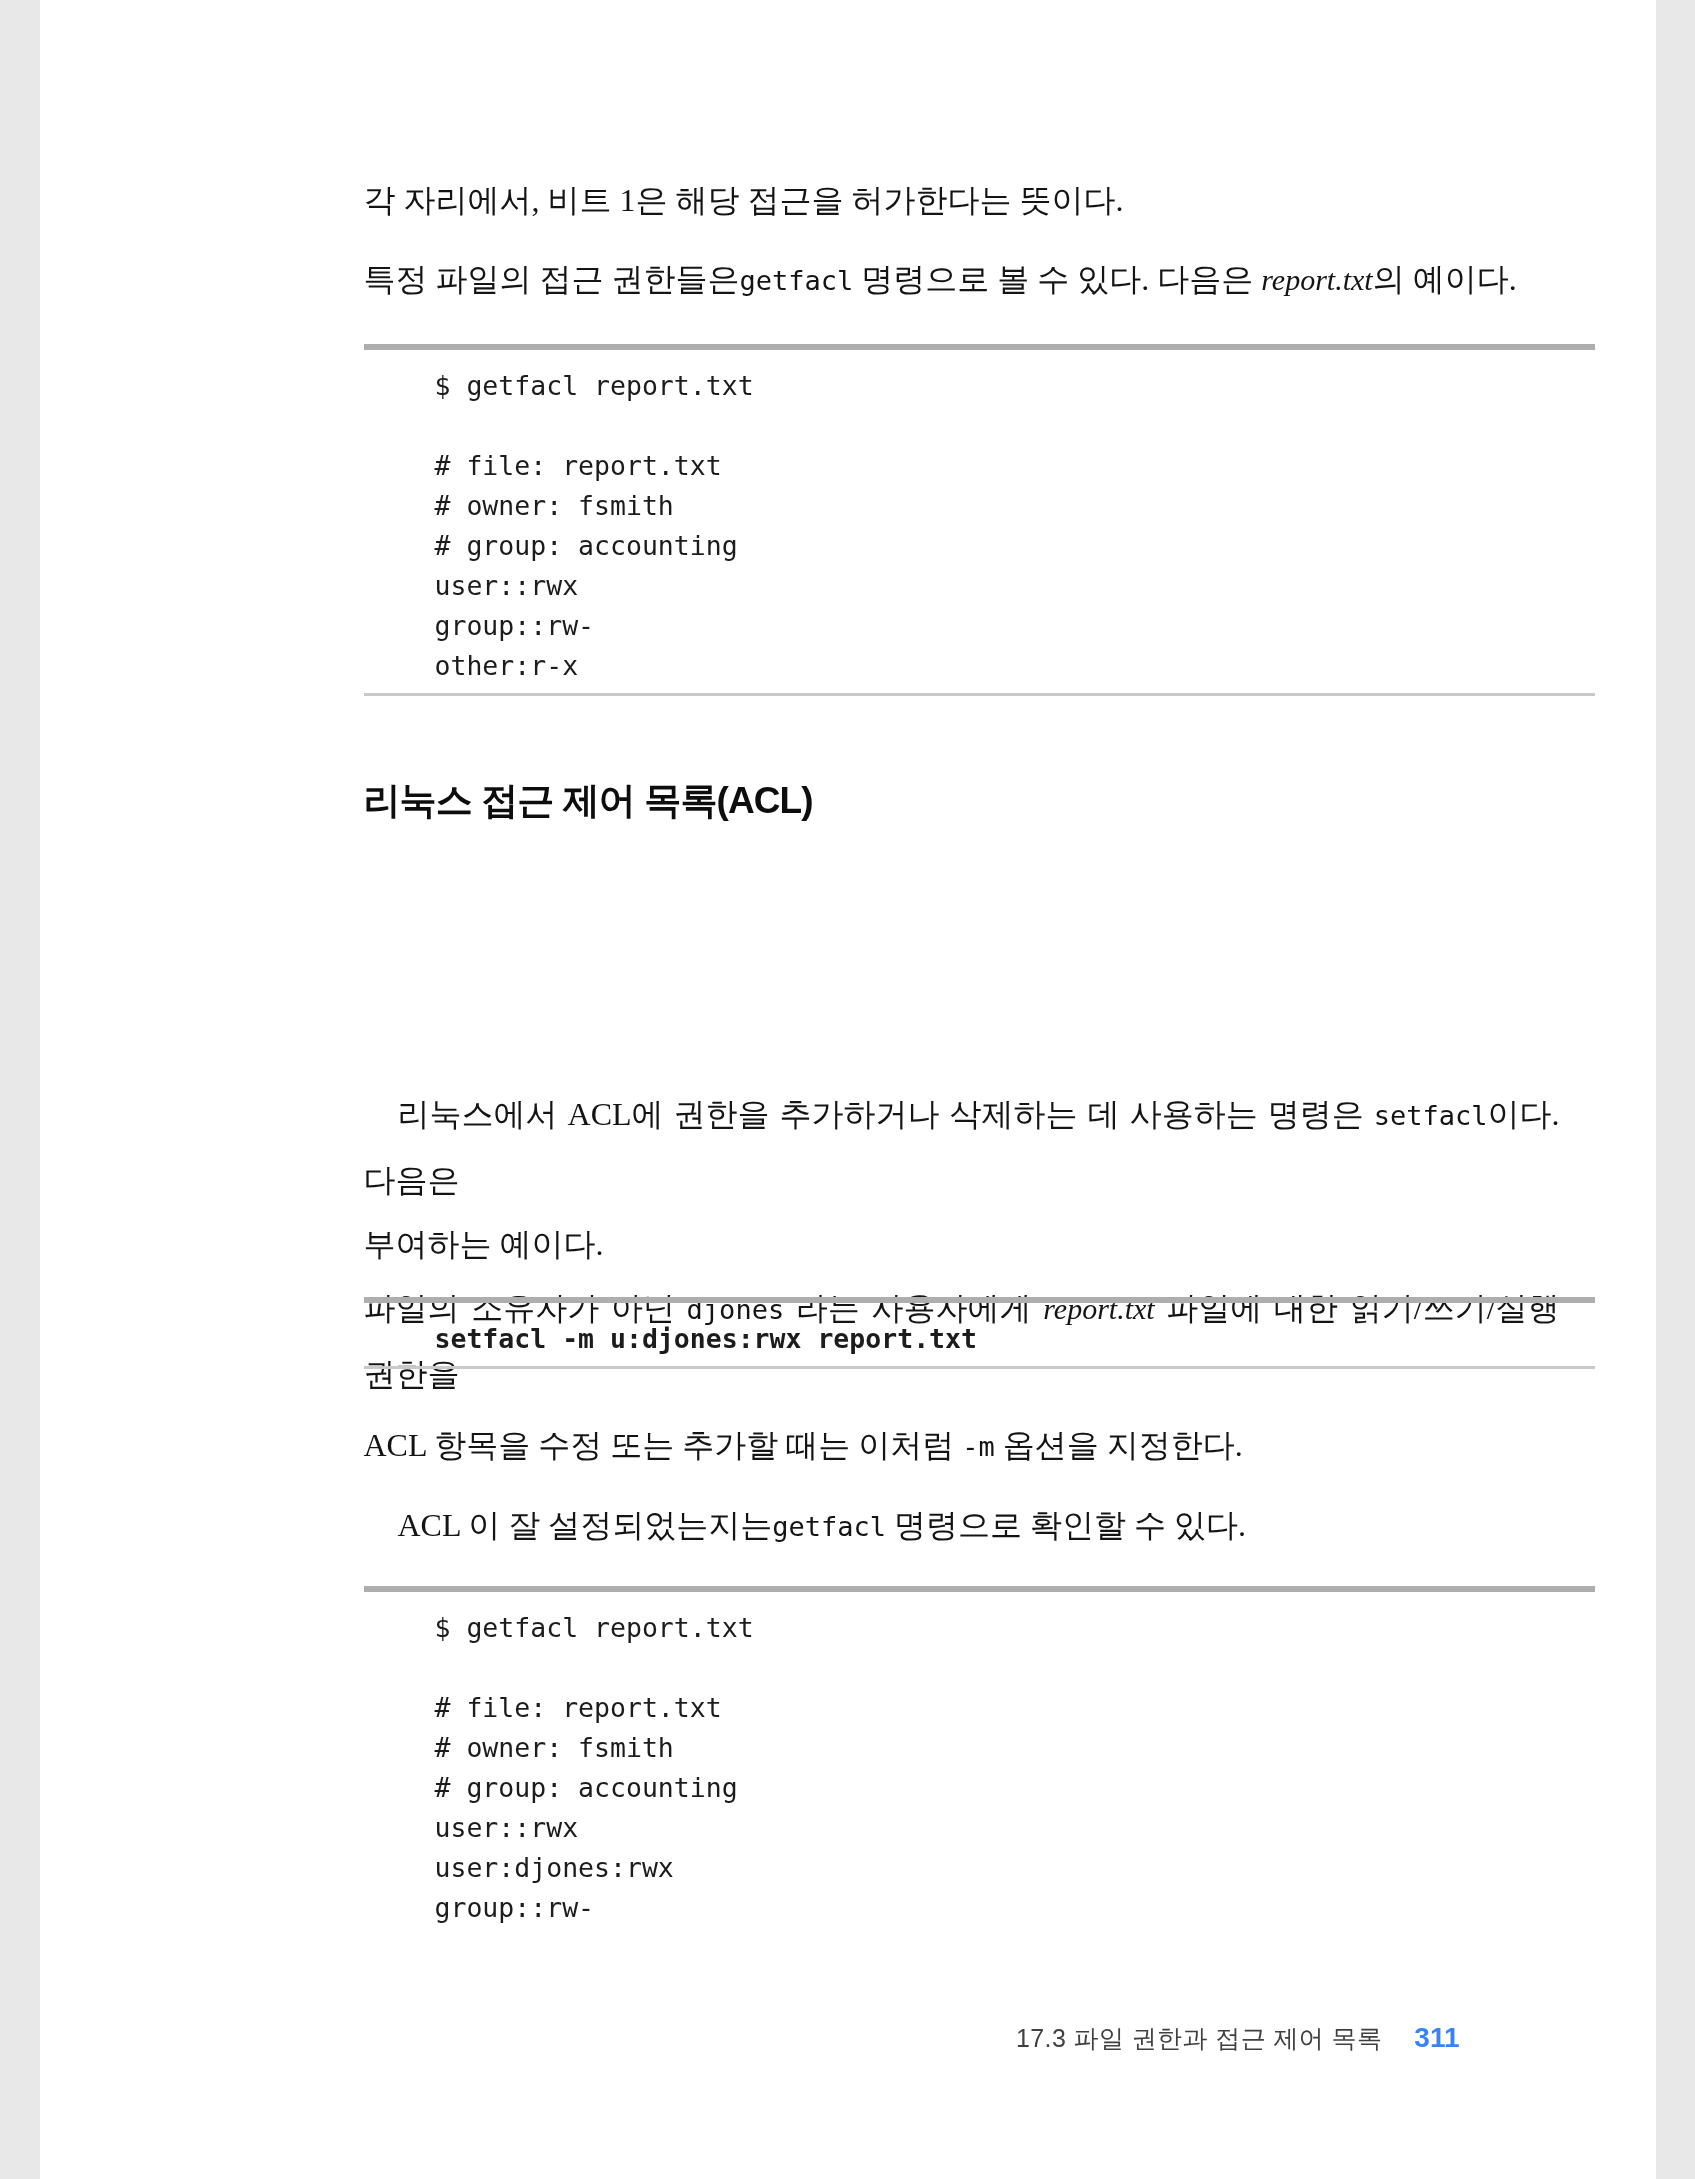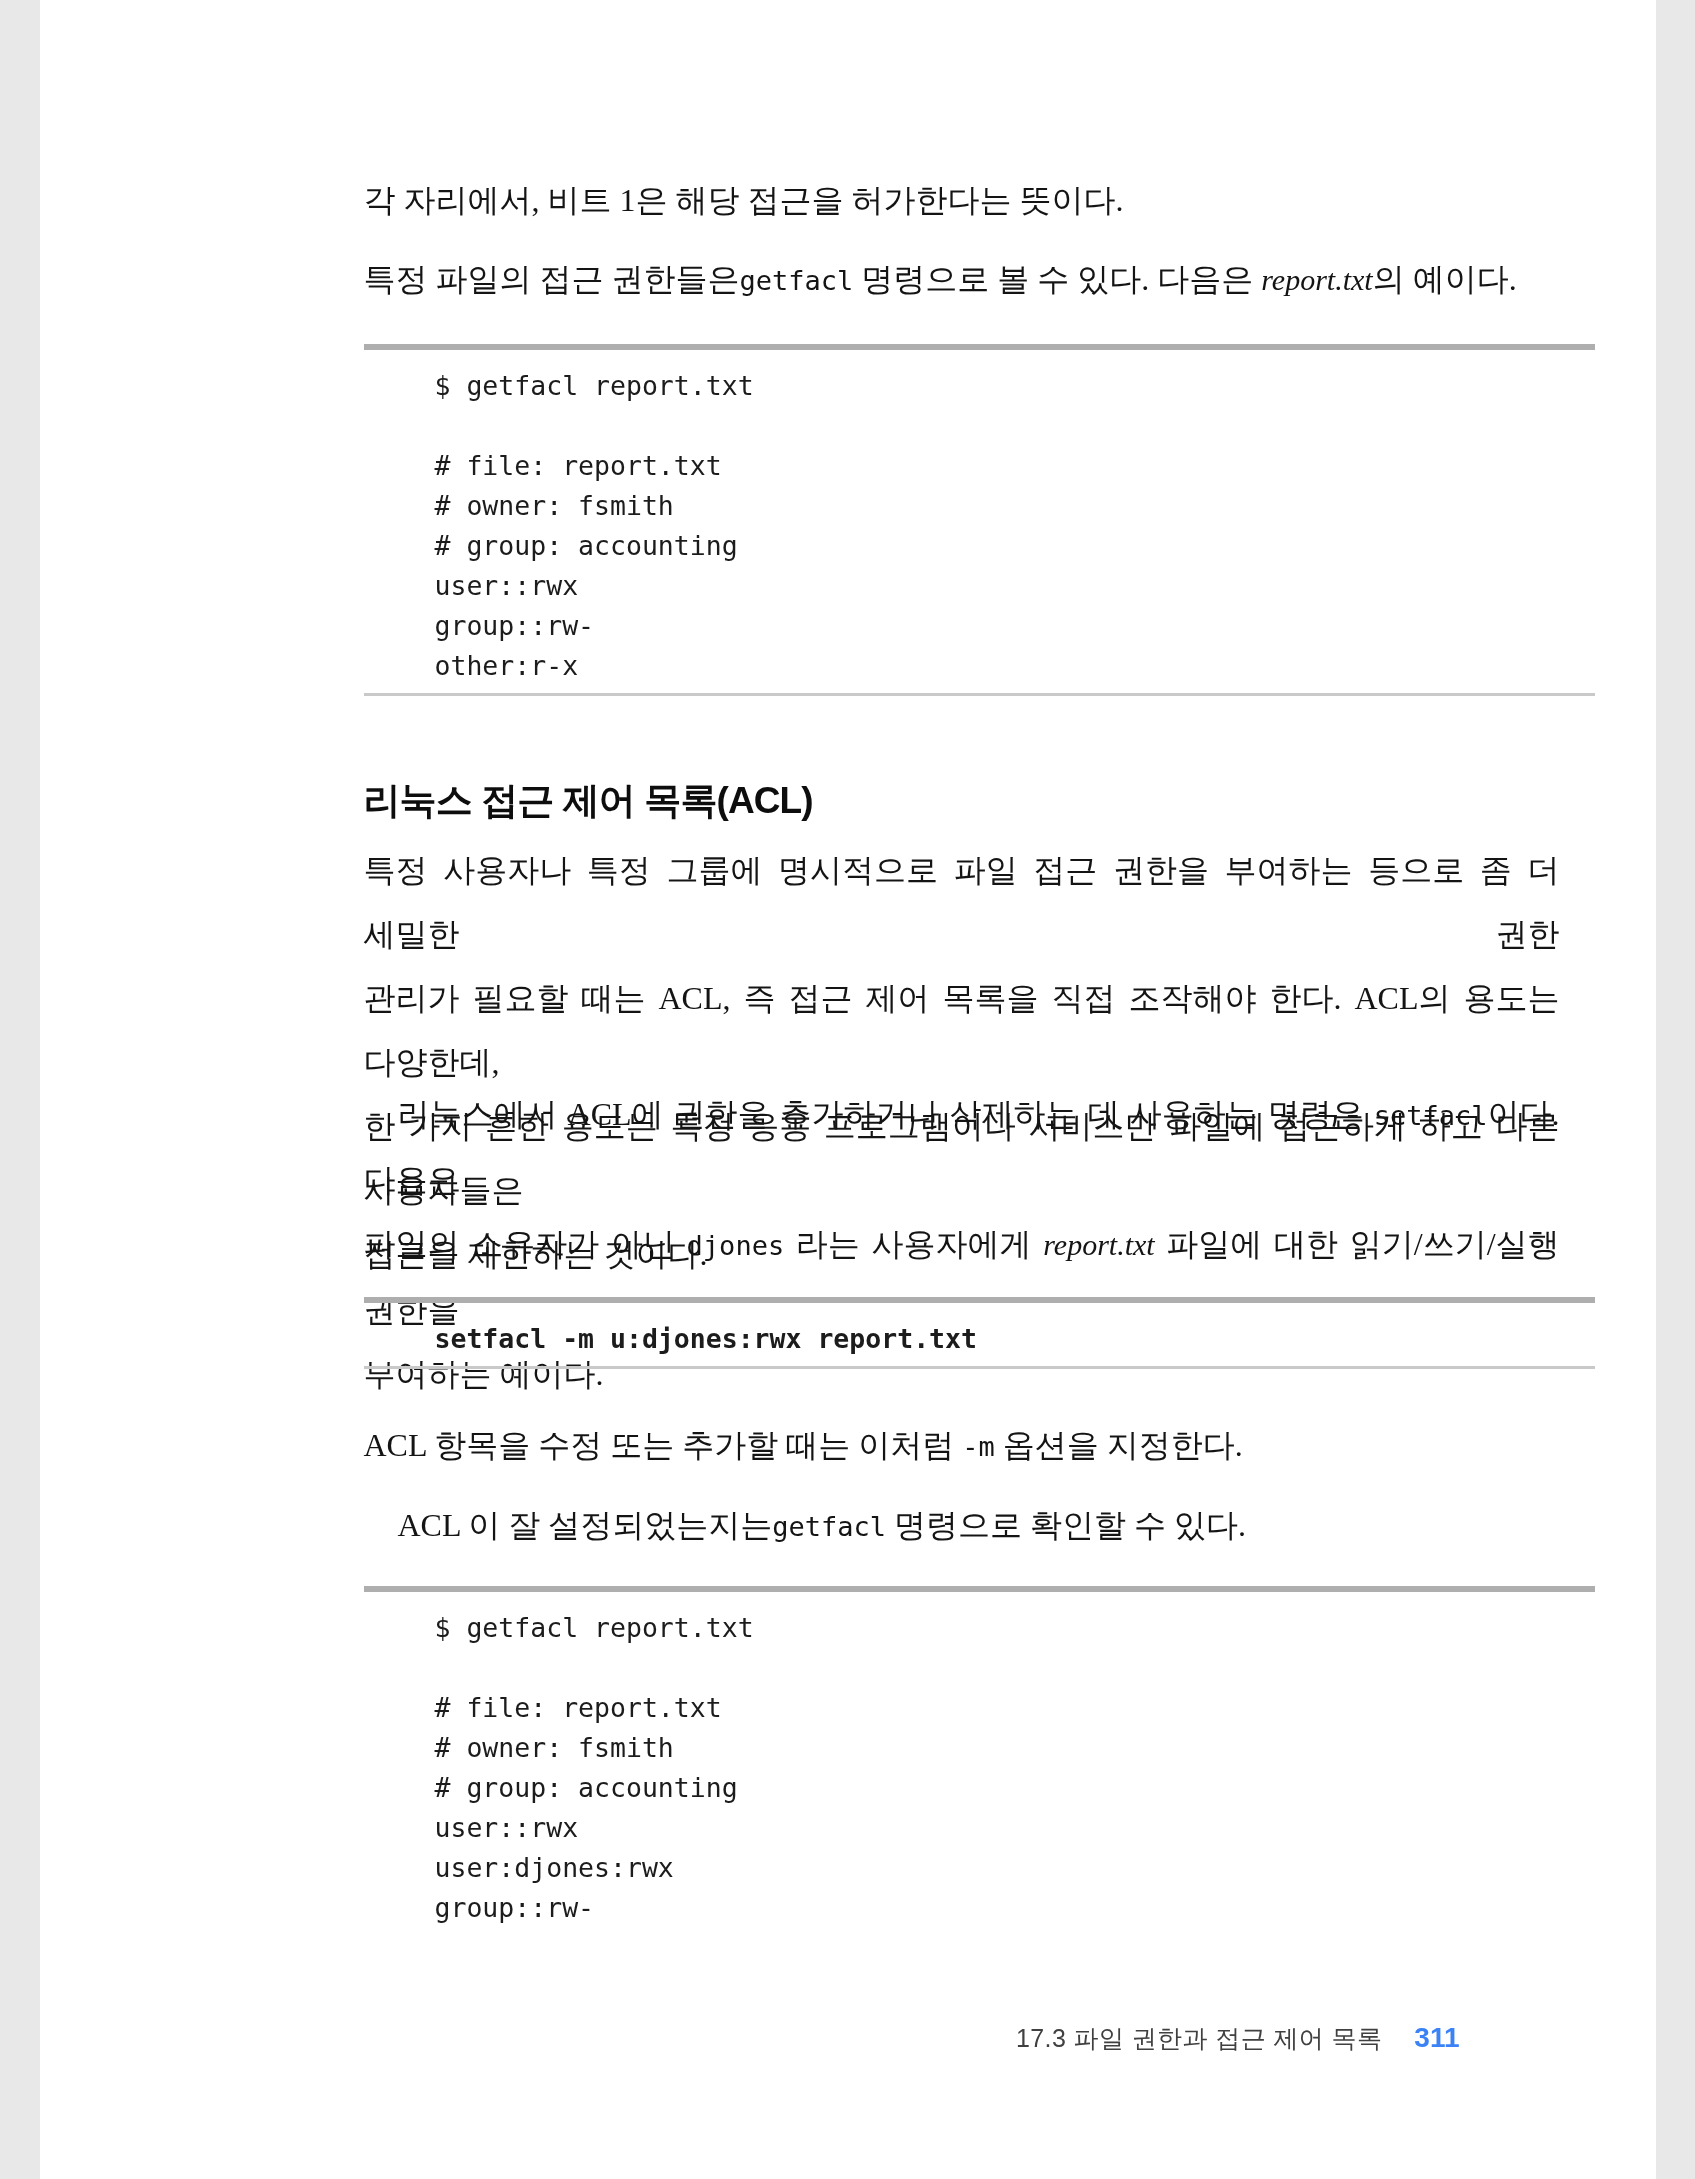--- a/index.html
+++ b/index.html
@@ -99,31 +99,25 @@
     <div class="code-line"># file: report.txt</div>
     <div class="code-line"># owner: fsmith</div>
     <div class="code-line"># group: accounting</div>
     <div class="code-line">user::rwx</div>
     <div class="code-line">group::rw-</div>
     <div class="code-line">other:r-x</div>
   </div>
 
   <div class="abs section-heading" style="top:776px;">리눅스 접근 제어 목록(ACL)</div>
 
-  <div class="abs" style="top:838px;">
-    <div class="body-line justified">특정 사용자나 특정 그룹에 명시적으로 파일 접근 권한을 부여하는 등으로 좀 더 세밀한 권한</div>
-    <div class="body-line justified">관리가 필요할 때는 ACL, 즉 접근 제어 목록을 직접 조작해야 한다. ACL의 용도는 다양한데,</div>
-    <div class="body-line justified">한 가지 흔한 용도는 특정 응용 프로그램이나 서비스만 파일에 접근하게 하고 다른 사용자들은</div>
-    <div class="body-line">접근을 제한하는 것이다.</div>
-  </div>
 
   <div class="abs" style="top:1082px;">
     <div class="body-line justified indent"><span>리눅스에서 ACL에 권한을 추가하거나 삭제하는 데 사용하는 명령은 </span><span class="inline-mono">setfacl</span><span>이다. 다음은</span></div>
+    <div class="body-line">부여하는 예이다.</div>
     <div class="body-line justified"><span>파일의 소유자가 아닌 </span><span class="inline-mono">djones</span><span> 라는 사용자에게 </span><span class="inline-italic">report.txt</span><span> 파일에 대한 읽기/쓰기/실행 권한을</span></div>
-    <div class="body-line">부여하는 예이다.</div>
   </div>
 
   <div class="abs code-block closed" style="top:1297px; padding-bottom:7px;font-weight:bold;">
     <div class="code-line">setfacl -m u:djones:rwx report.txt</div>
   </div>
 
   <div class="abs body-line" style="top:1413px;">
     <span>ACL 항목을 수정 또는 추가할 때는 이처럼 </span><span class="inline-mono">-m</span><span> 옵션을 지정한다.</span>
   </div>
 

